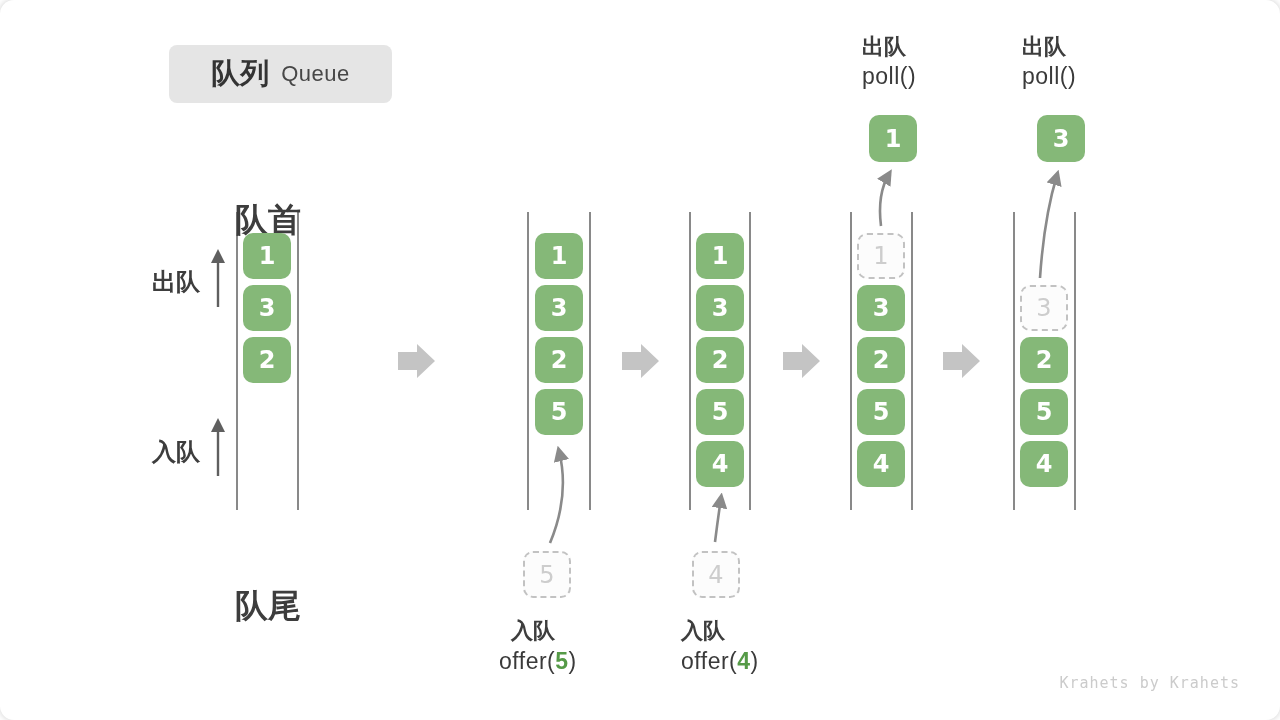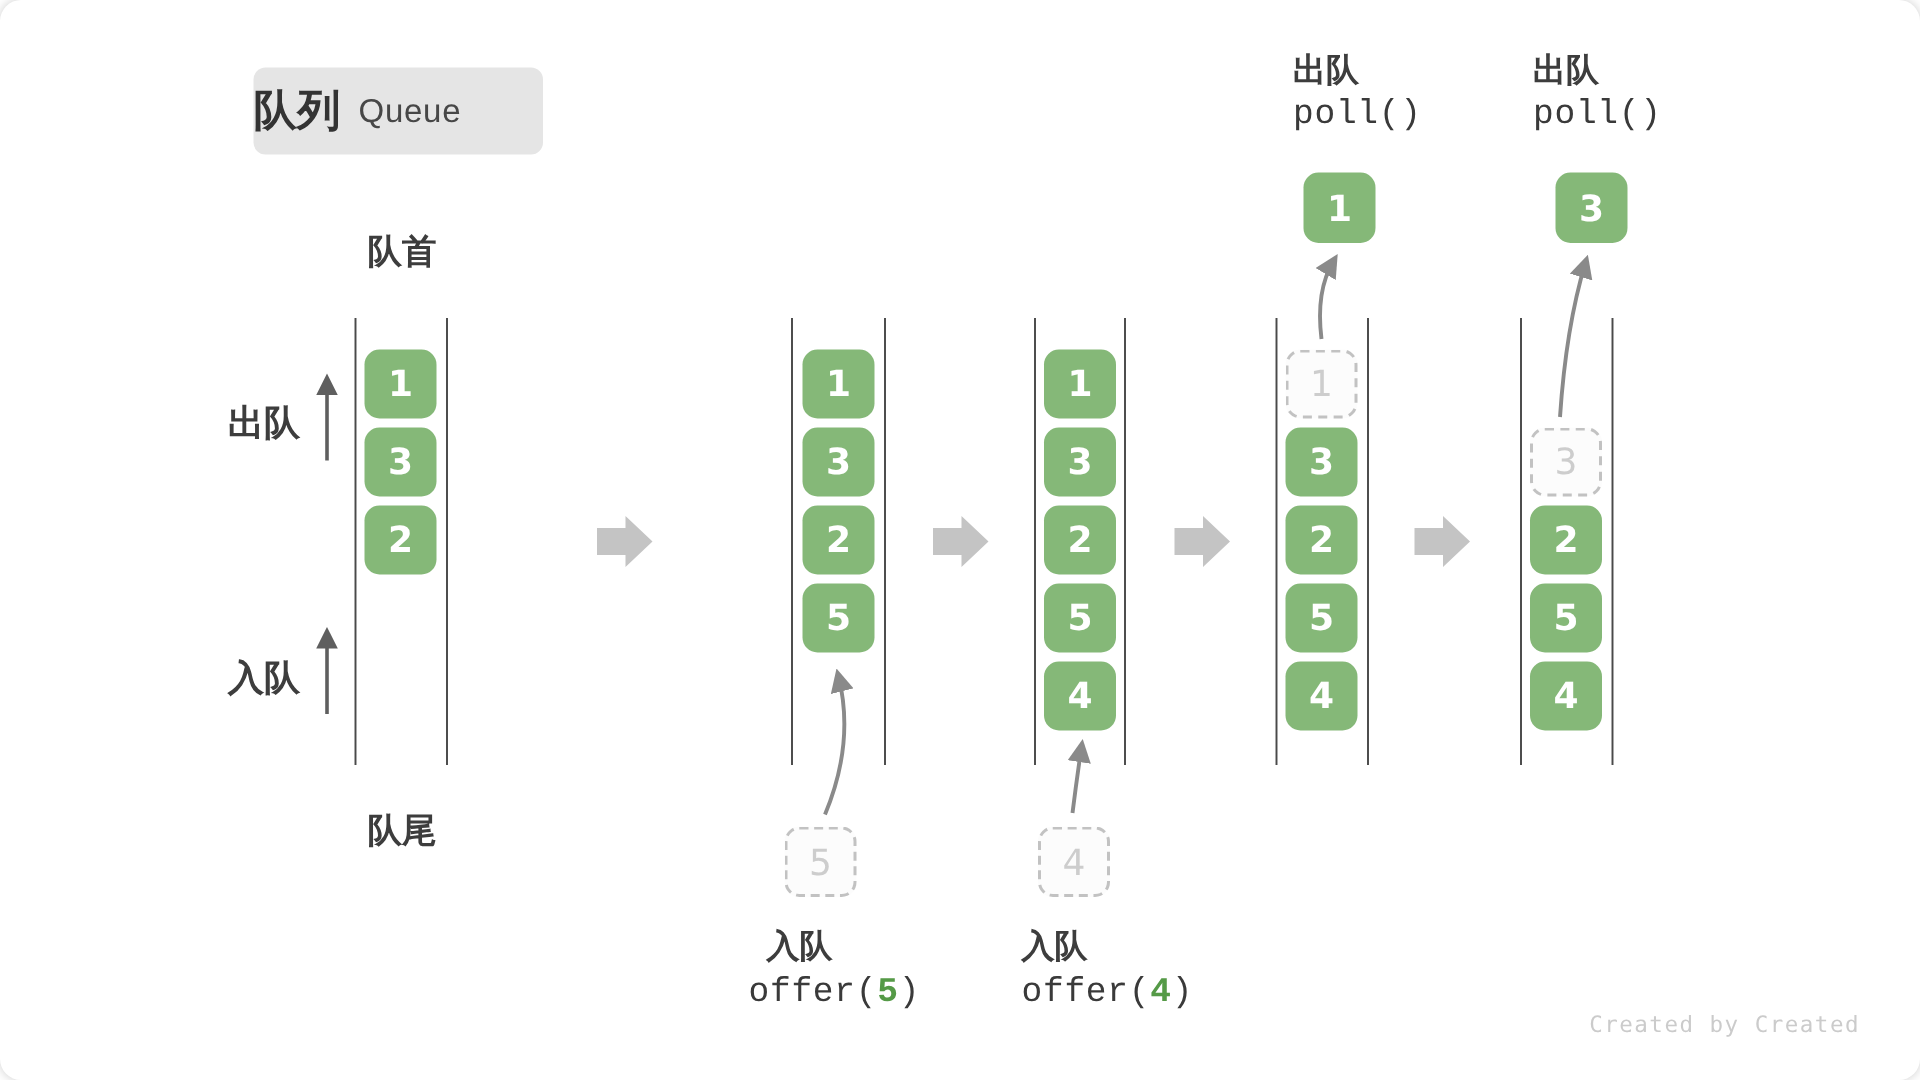--- a/index.html
+++ b/index.html
@@ -6,46 +6,46 @@
   body { font-family: "Liberation Sans", "DejaVu Sans", sans-serif; }
   .canvas {
     position: relative; width: 1280px; height: 720px;
     background: #ffffff; border-radius: 14px;
     box-shadow: 0 0 7px rgba(0,0,0,0.20);
     overflow: hidden;
   }
   #overlay { position: absolute; left: 0; top: 0; width: 1280px; height: 720px; pointer-events: none; }
 
   .title-badge {
-    position: absolute; left: 169px; top: 45px; width: 193px; height: 58px;
+    position: absolute; left: 169px; top: 45px; width: 223px; height: 58px;
     background: var(--title-bg); border-radius: 8px;
-    display: flex; align-items: center; justify-content: flex-start; gap: 12px;
+    display: flex; align-items: center; justify-content: center; gap: 12px;
   }
   .title-zh { font-size: 29px; font-weight: 700; color: #333333; }
   .title-en { font-size: 22px; font-weight: 400; color: #474747; letter-spacing: 0.5px; }
 
   .zh-label { position: absolute; font-weight: 700; color: var(--label); white-space: nowrap; }
   .zh-label.centered { transform: translateX(-50%); }
-  .lbl-front, .lbl-rear { font-size: 23px; }
+  .lbl-front, .lbl-rear { font-size: 33px; margin-top: 46px; }
   .lbl-side { font-size: 24px; }
 
   .qbox {
     position: absolute; width: 48px; height: 46px; border-radius: 10px;
     display: flex; align-items: center; justify-content: center;
     font-family: "DejaVu Sans", sans-serif; font-size: 24px;
     box-sizing: border-box;
   }
   .qbox.solid { background: var(--green); color: var(--box-text); font-weight: 700;
     box-shadow: 0 1px 0 rgba(255,255,255,0.6); }
   .qbox.dashed { background: #fcfcfc; border: 2px dashed var(--dashed-border);
     color: var(--dashed-text); font-weight: 400; }
 
   .op-label { position: absolute; font-size: 22px; font-weight: 700; color: var(--label); white-space: nowrap; }
   .op-code {
-    position: absolute; font-family: Liberation Mono, monospace;
+    position: absolute; font-family: Liberation Sans, sans-serif;
     font-size: 23px; font-weight: 400; color: #3a3a3a; white-space: nowrap; letter-spacing: 0.5px;
   }
   .op-code .arg { color: var(--green-dark); font-weight: 700; }
 
   .credit {
     position: absolute; right: 40px; top: 674px;
     font-family: "DejaVu Sans Mono", monospace; font-size: 15px;
     color: var(--credit); letter-spacing: 1px;
   }
 </style>
@@ -123,14 +123,14 @@
       <div class="op-code" style="left: 862px; top: 63px;"><span>poll()</span></div>
       <div class="qbox dashed" style="left: 1020px; top: 285px;">3</div>
       <div class="qbox solid" style="left: 1020px; top: 337px;">2</div>
       <div class="qbox solid" style="left: 1020px; top: 389px;">5</div>
       <div class="qbox solid" style="left: 1020px; top: 441px;">4</div>
       <div class="qbox solid" style="left: 1037px; top: 115px; height: 47px;">3</div>
       <div class="op-label" style="left: 1022px; top: 32px;">出队</div>
       <div class="op-code" style="left: 1022px; top: 63px;"><span>poll()</span></div>
     </div>
 
-  <div class="credit">Created by Created</div>
+  <div class="credit">Krahets by Krahets</div>
 </div>
 
 </body></html>

